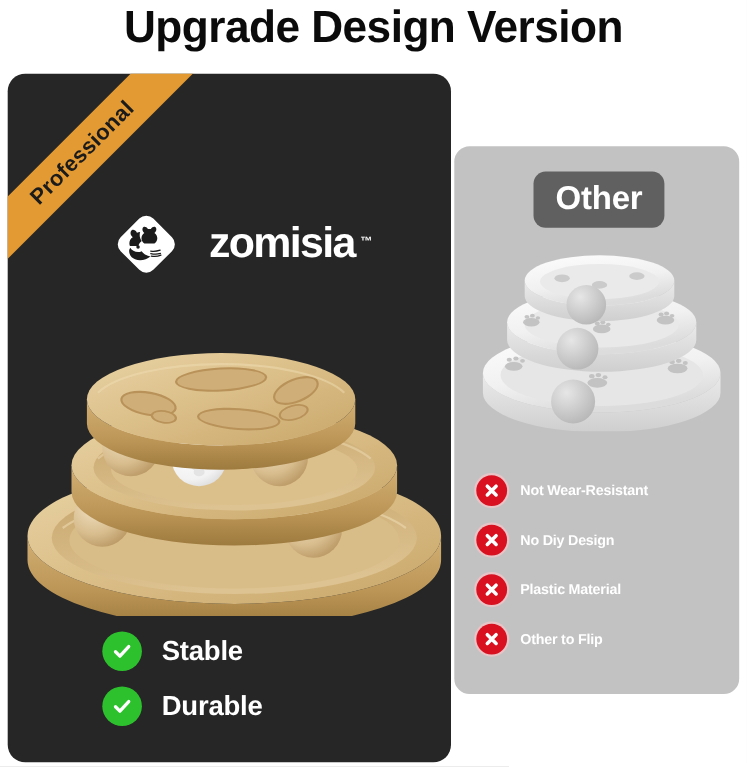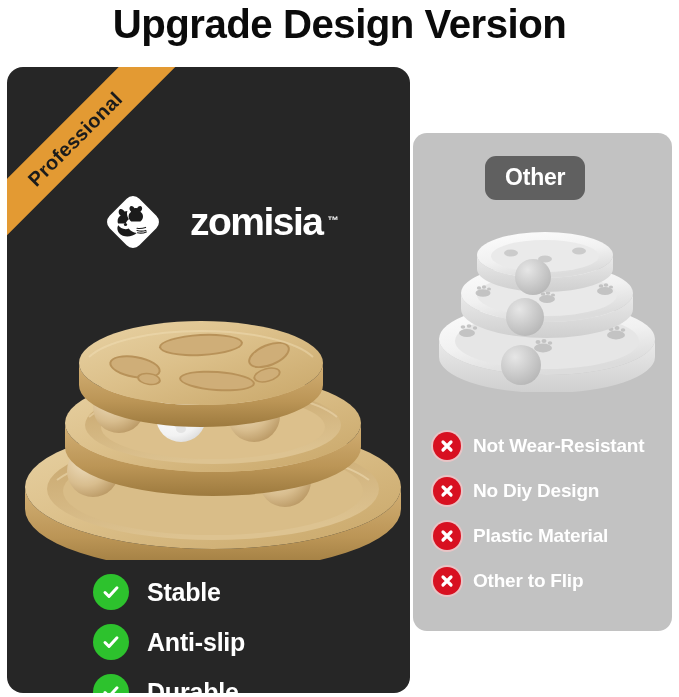--- a/index.html
+++ b/index.html
@@ -152,21 +152,21 @@
     border-radius: 14px;
     overflow: hidden;
   }
   .other-badge {
     position: absolute;
     left: 72px;
     top: 23px;
     background: #606060;
     border-radius: 11px;
     padding: 8px 20px 9px 20px;
-    font-size: 23px;
+    font-size: 30px;
     font-weight: 700;
     color: #ffffff;
     letter-spacing: -0.2px;
     font-family: "Liberation Sans", sans-serif;
   }
   .other-photo {
     position: absolute;
     left: 20px;
     top: 84px;
     width: 228px;
@@ -189,21 +189,21 @@
     height: 28px;
     flex: 0 0 28px;
     border-radius: 50%;
     background: #d81020;
     box-shadow: 0 0 0 2px #e8c4c6;
     display: flex;
     align-items: center;
     justify-content: center;
   }
   .con-label {
-    font-size: 19px;
+    font-size: 13px;
     font-weight: 700;
     color: #ffffff;
     letter-spacing: -0.2px;
     white-space: nowrap;
     font-family: "Liberation Sans", sans-serif;
   }
 </style>
 </head>
 <body>
 
@@ -323,28 +323,20 @@
           </svg>
       </span>
       <span class="feature-label">Stable</span>
     </div>
     <div class="feature-row">
       <span class="icon-check">
         <svg width="20" height="20" viewBox="0 0 20 20">
             <path d="M4 10.5 L8 14.5 L16 5.8" fill="none" stroke="#ffffff" stroke-width="3" stroke-linecap="round" stroke-linejoin="round"></path>
           </svg>
       </span>
-      <span class="feature-label">Anti-slip</span>
-    </div>
-    <div class="feature-row">
-      <span class="icon-check">
-        <svg width="20" height="20" viewBox="0 0 20 20">
-            <path d="M4 10.5 L8 14.5 L16 5.8" fill="none" stroke="#ffffff" stroke-width="3" stroke-linecap="round" stroke-linejoin="round"></path>
-          </svg>
-      </span>
       <span class="feature-label">Durable</span>
     </div>
 
   </div>
 </div>
 
 <div class="other-panel">
 
   <div class="other-badge">Other</div>
 

